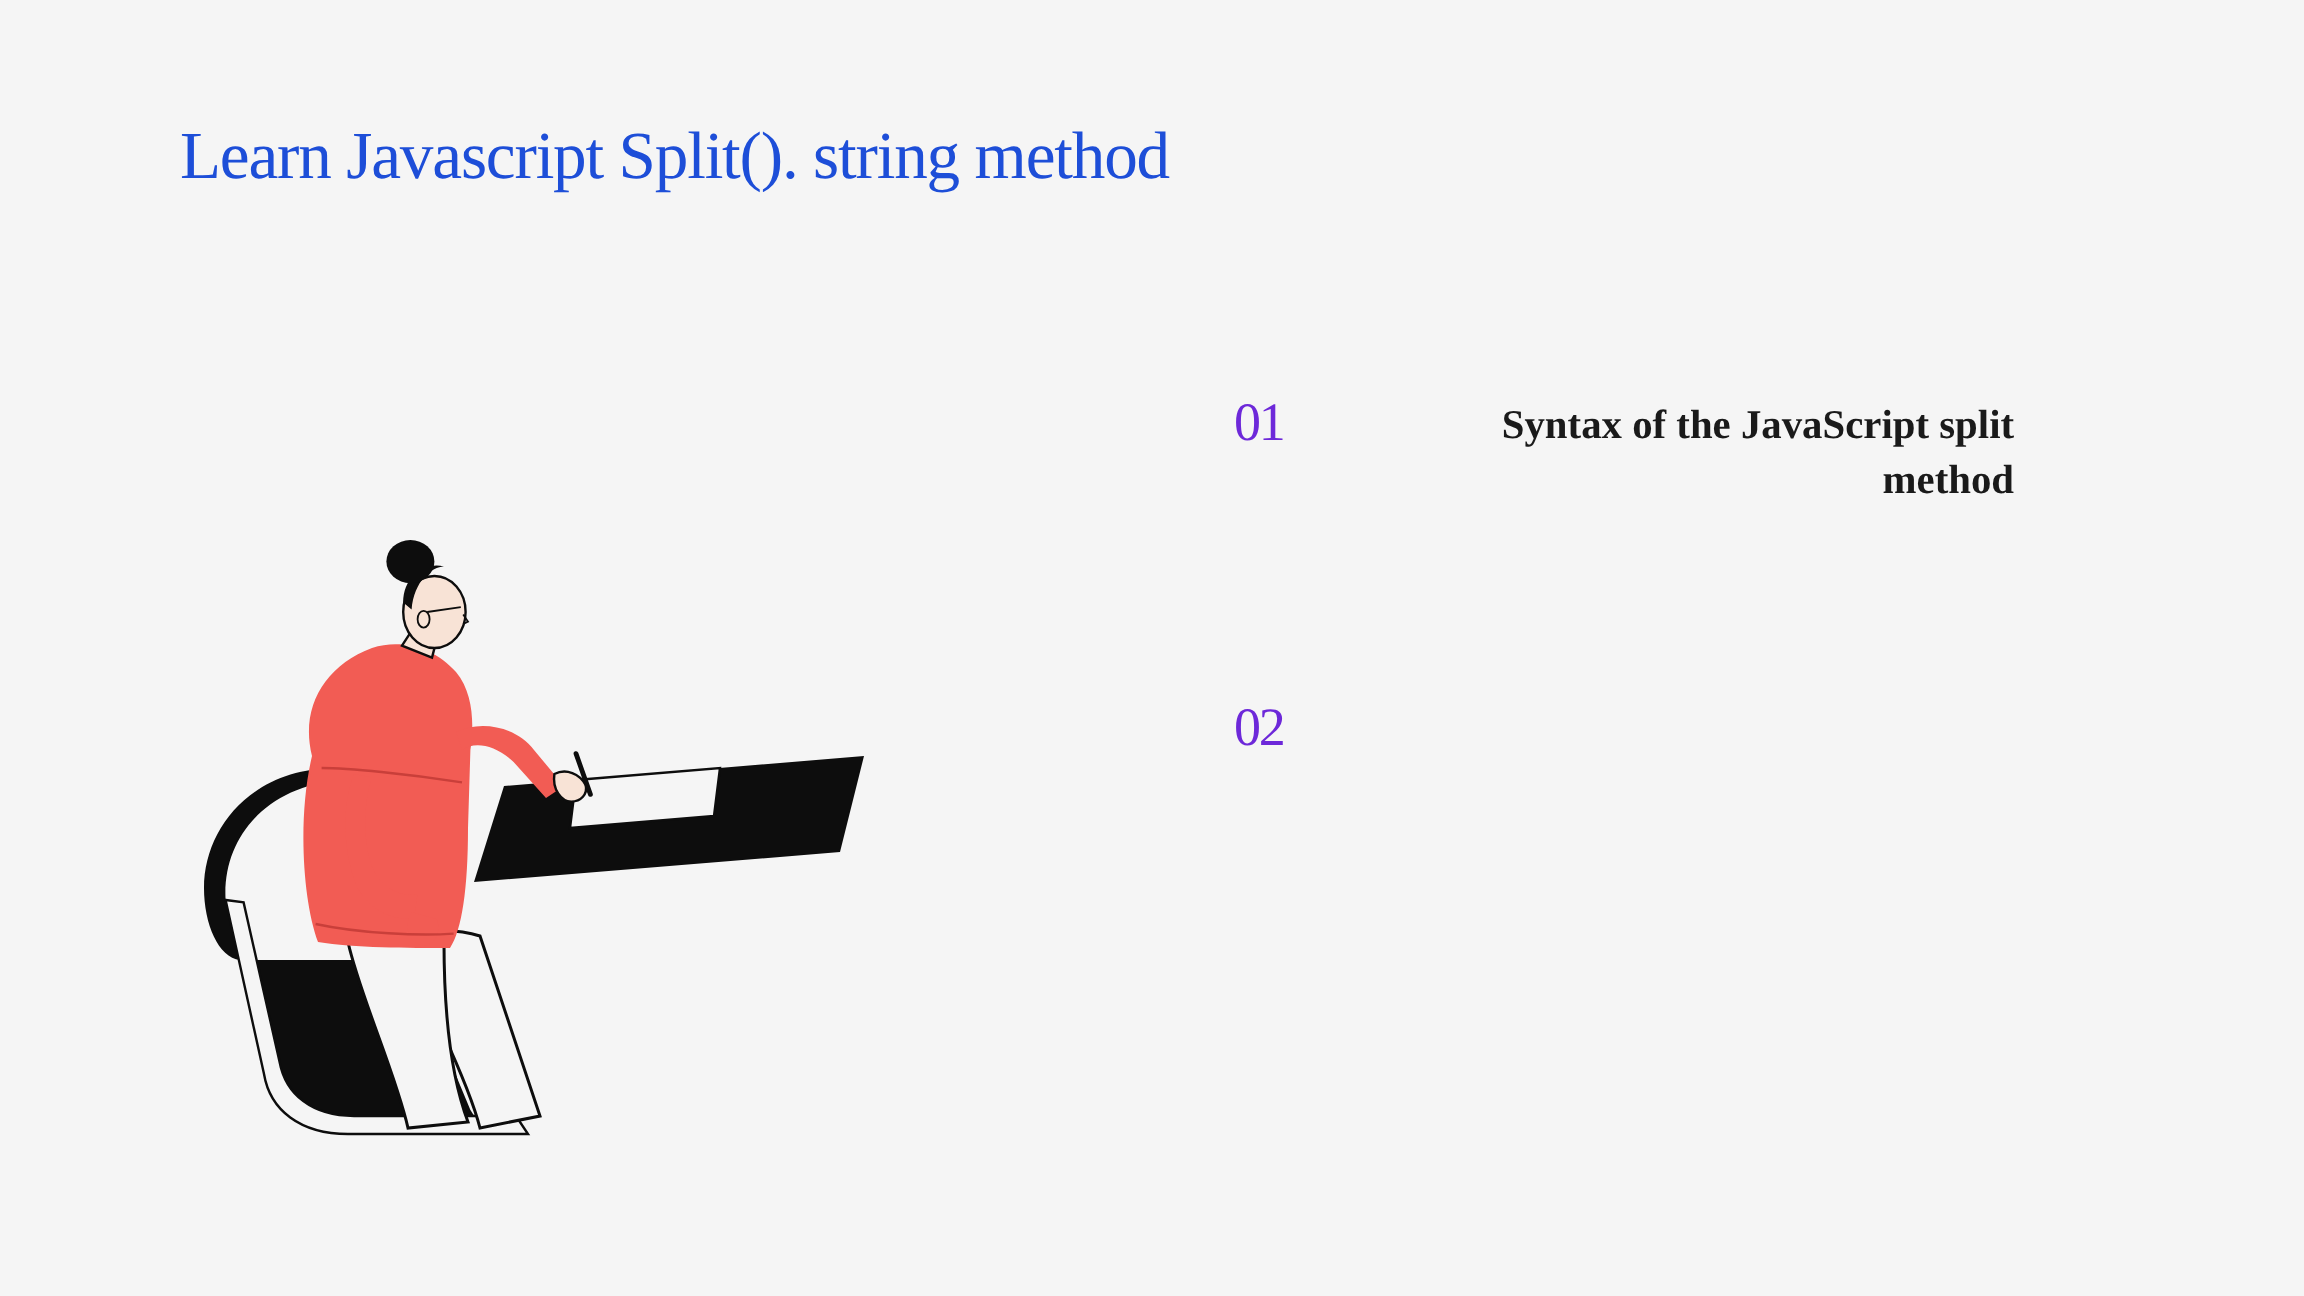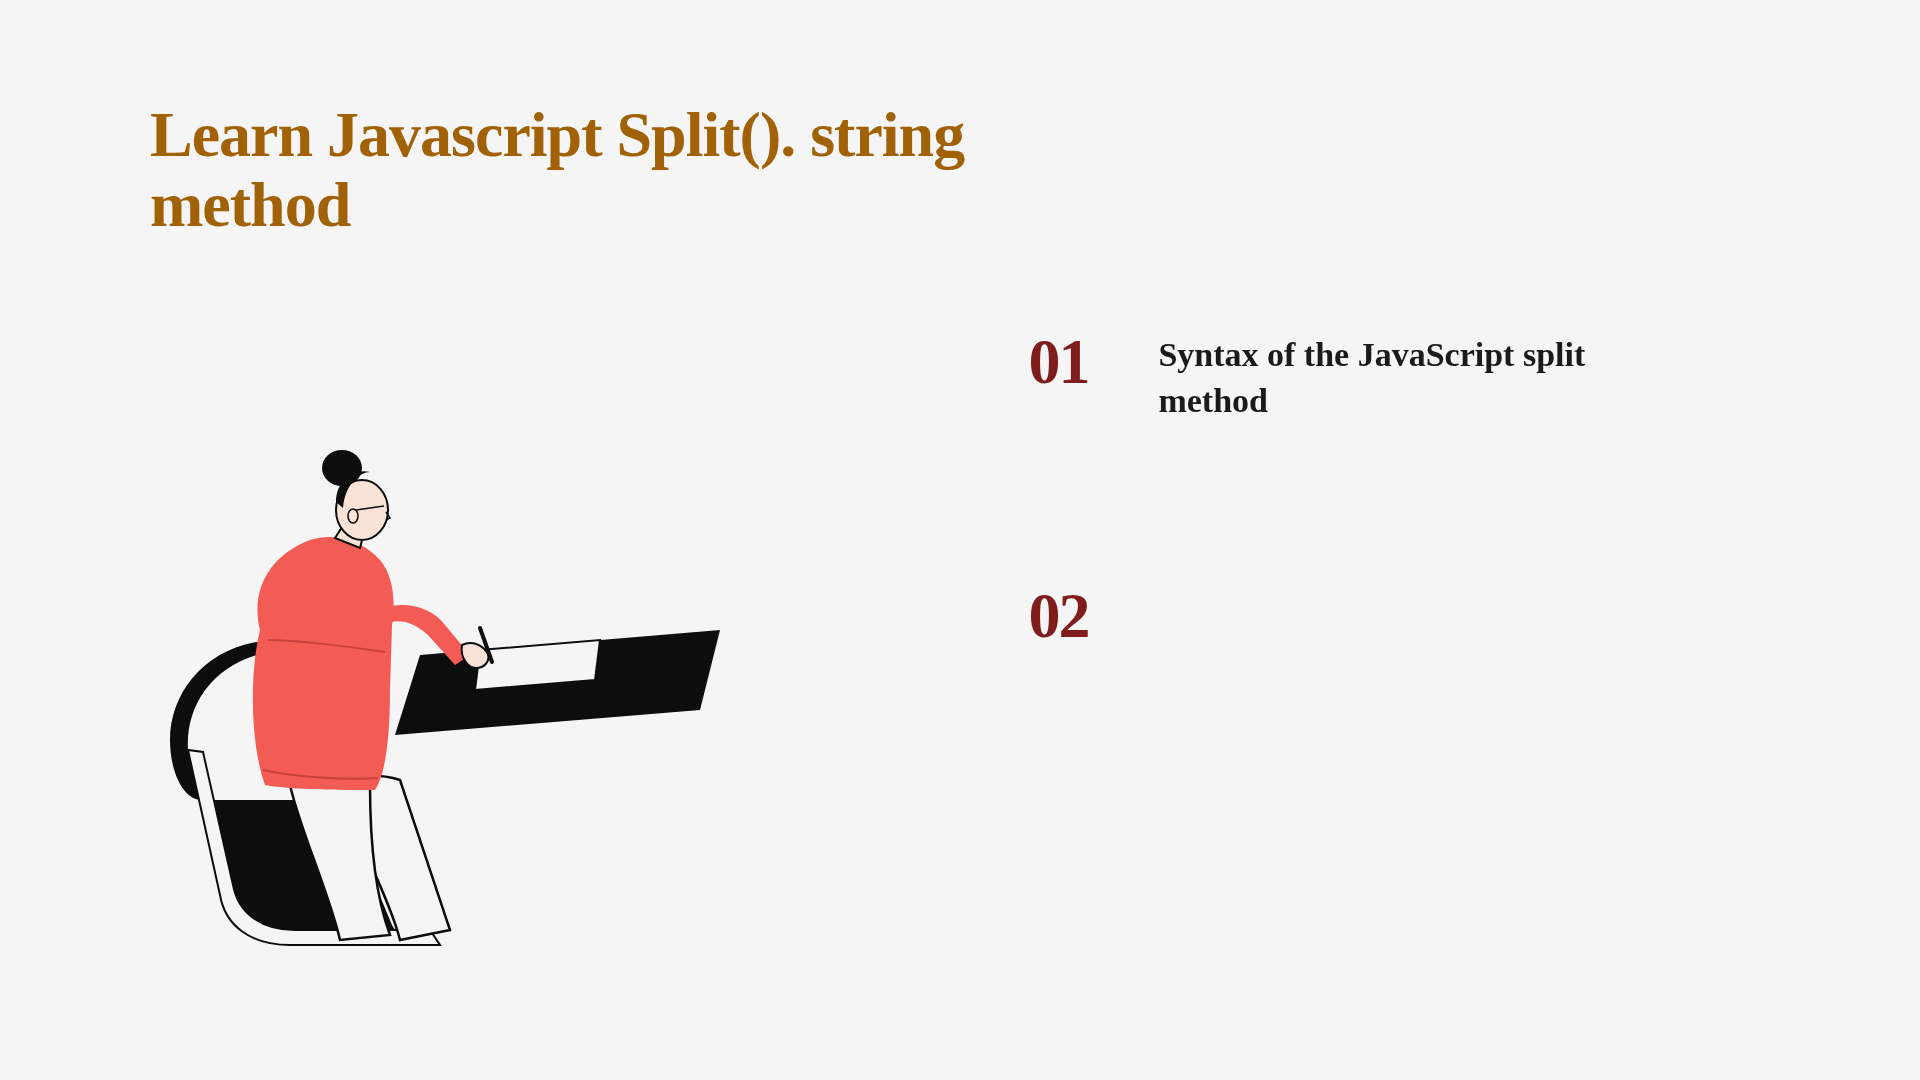--- a/index.html
+++ b/index.html
@@ -14,58 +14,59 @@
     height: 1080px;
     position: relative;
     display: flex;
   }
   .left-col {
     position: relative;
     width: 52%;
     padding: 100px 0 0 150px;
   }
   .title {
-    font-size: 64px;
-    font-weight: 700;
-    color: #a16207;
+    font-size: 56px;
+    font-weight: 400;
+    color: #1d4ed8;
     line-height: 1.1;
     letter-spacing: -1px;
   }
   .illustration {
     position: absolute;
     left: 140px;
     top: 440px;
     width: 620px;
     height: 520px;
   }
   .right-col {
     width: 48%;
     padding: 330px 120px 0 30px;
   }
   .toc-item {
     display: flex;
     align-items: flex-start;
     margin-bottom: 160px;
   }
   .toc-num {
-    font-size: 64px;
-    font-weight: 700;
-    color: #7f1d1d;
+    font-size: 45px;
+    font-weight: 400;
+    color: #6d28d9;
     line-height: 1;
     width: 130px;
     flex-shrink: 0;
     letter-spacing: -2px;
   }
   .toc-text {
     font-size: 34px;
     font-weight: 700;
     color: #1a1a1a;
     line-height: 1.35;
     padding-top: 2px;
     max-width: 520px;
+    text-align: right;
   }
 </style>
 </head>
 <body>
 
 <div class="slide">
 
   <div class="left-col">
     <h1 class="title">Learn Javascript Split(). string method</h1>
 

